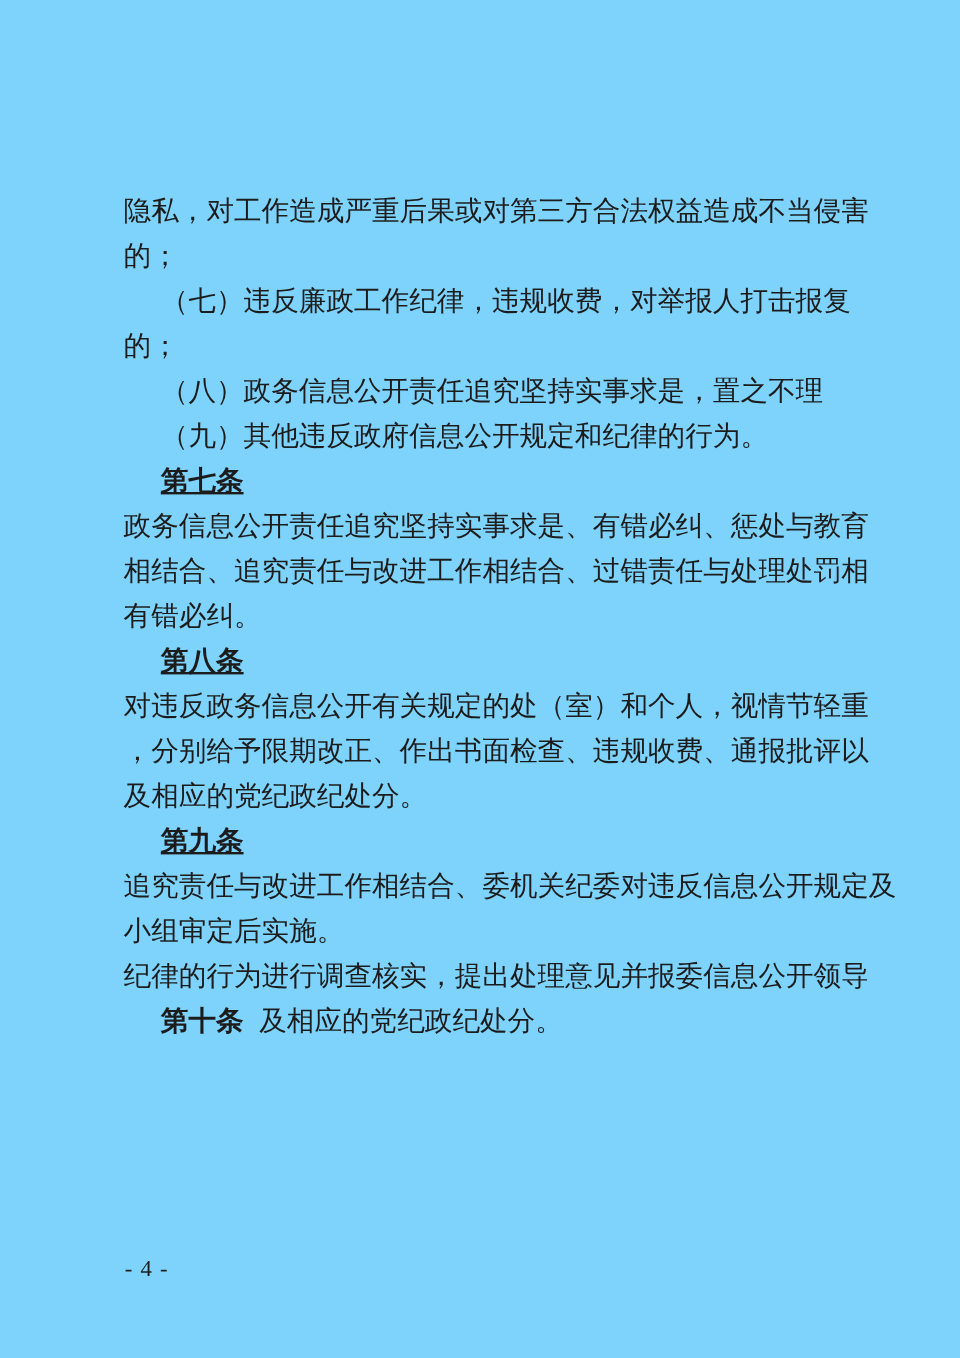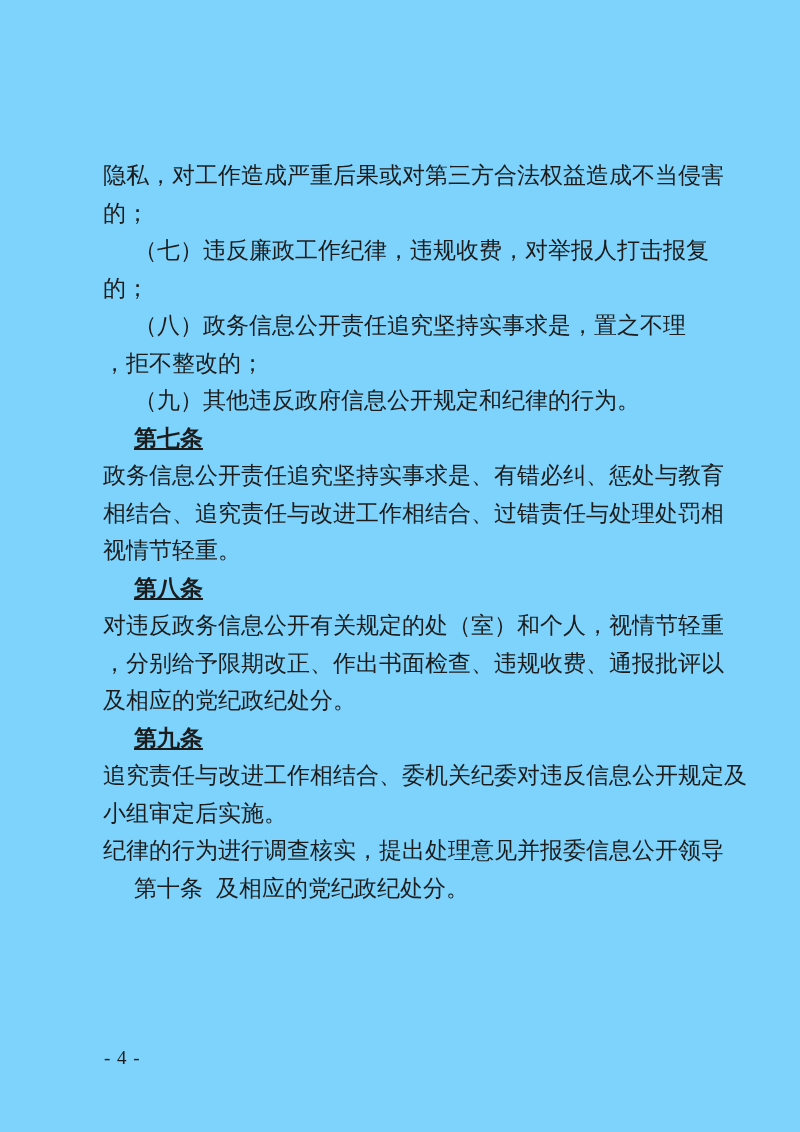--- a/index.html
+++ b/index.html
@@ -31,21 +31,21 @@
     min-height: 37.5px;
   }
   .ind {
     text-indent: 31px;
   }
   .heading {
     font-weight: bold;
     text-decoration: underline;
   }
   .article-label {
-    font-weight: normal;
+    font-weight: bold;
     margin-right: 13px;
   }
   .pagenum {
     position: absolute;
     left: 104px;
     top: 1044px;
     font-size: 19px;
     line-height: 28px;
     letter-spacing: 1px;
     color: #1c1c1c;
@@ -54,26 +54,25 @@
 </head>
 <body>
 
 <div class="page">
   <div class="content">
     <div class="l">隐私，对工作造成严重后果或对第三方合法权益造成不当侵害</div>
     <div class="l">的；</div>
     <div class="l ind">（七）违反廉政工作纪律，违规收费，对举报人打击报复</div>
     <div class="l">的；</div>
     <div class="l ind">（八）政务信息公开责任追究坚持实事求是，置之不理</div>
-    <div class="l">，拒不整改的；</div>
     <div class="l ind">（九）其他违反政府信息公开规定和纪律的行为。</div>
     <div class="l ind heading">第七条</div>
     <div class="l">政务信息公开责任追究坚持实事求是、有错必纠、惩处与教育</div>
     <div class="l">相结合、追究责任与改进工作相结合、过错责任与处理处罚相</div>
-    <div class="l">视情节轻重。</div>
+    <div class="l">有错必纠。</div>
     <div class="l ind heading">第八条</div>
     <div class="l">对违反政务信息公开有关规定的处（室）和个人，视情节轻重</div>
     <div class="l">，分别给予限期改正、作出书面检查、违规收费、通报批评以</div>
     <div class="l">及相应的党纪政纪处分。</div>
     <div class="l ind heading">第九条</div>
     <div class="l">追究责任与改进工作相结合、委机关纪委对违反信息公开规定及</div>
     <div class="l">小组审定后实施。</div>
     <div class="l">纪律的行为进行调查核实，提出处理意见并报委信息公开领导</div>
     <div class="l ind"><span class="article-label">第十条</span><span>及相应的党纪政纪处分。</span></div>
   </div>

